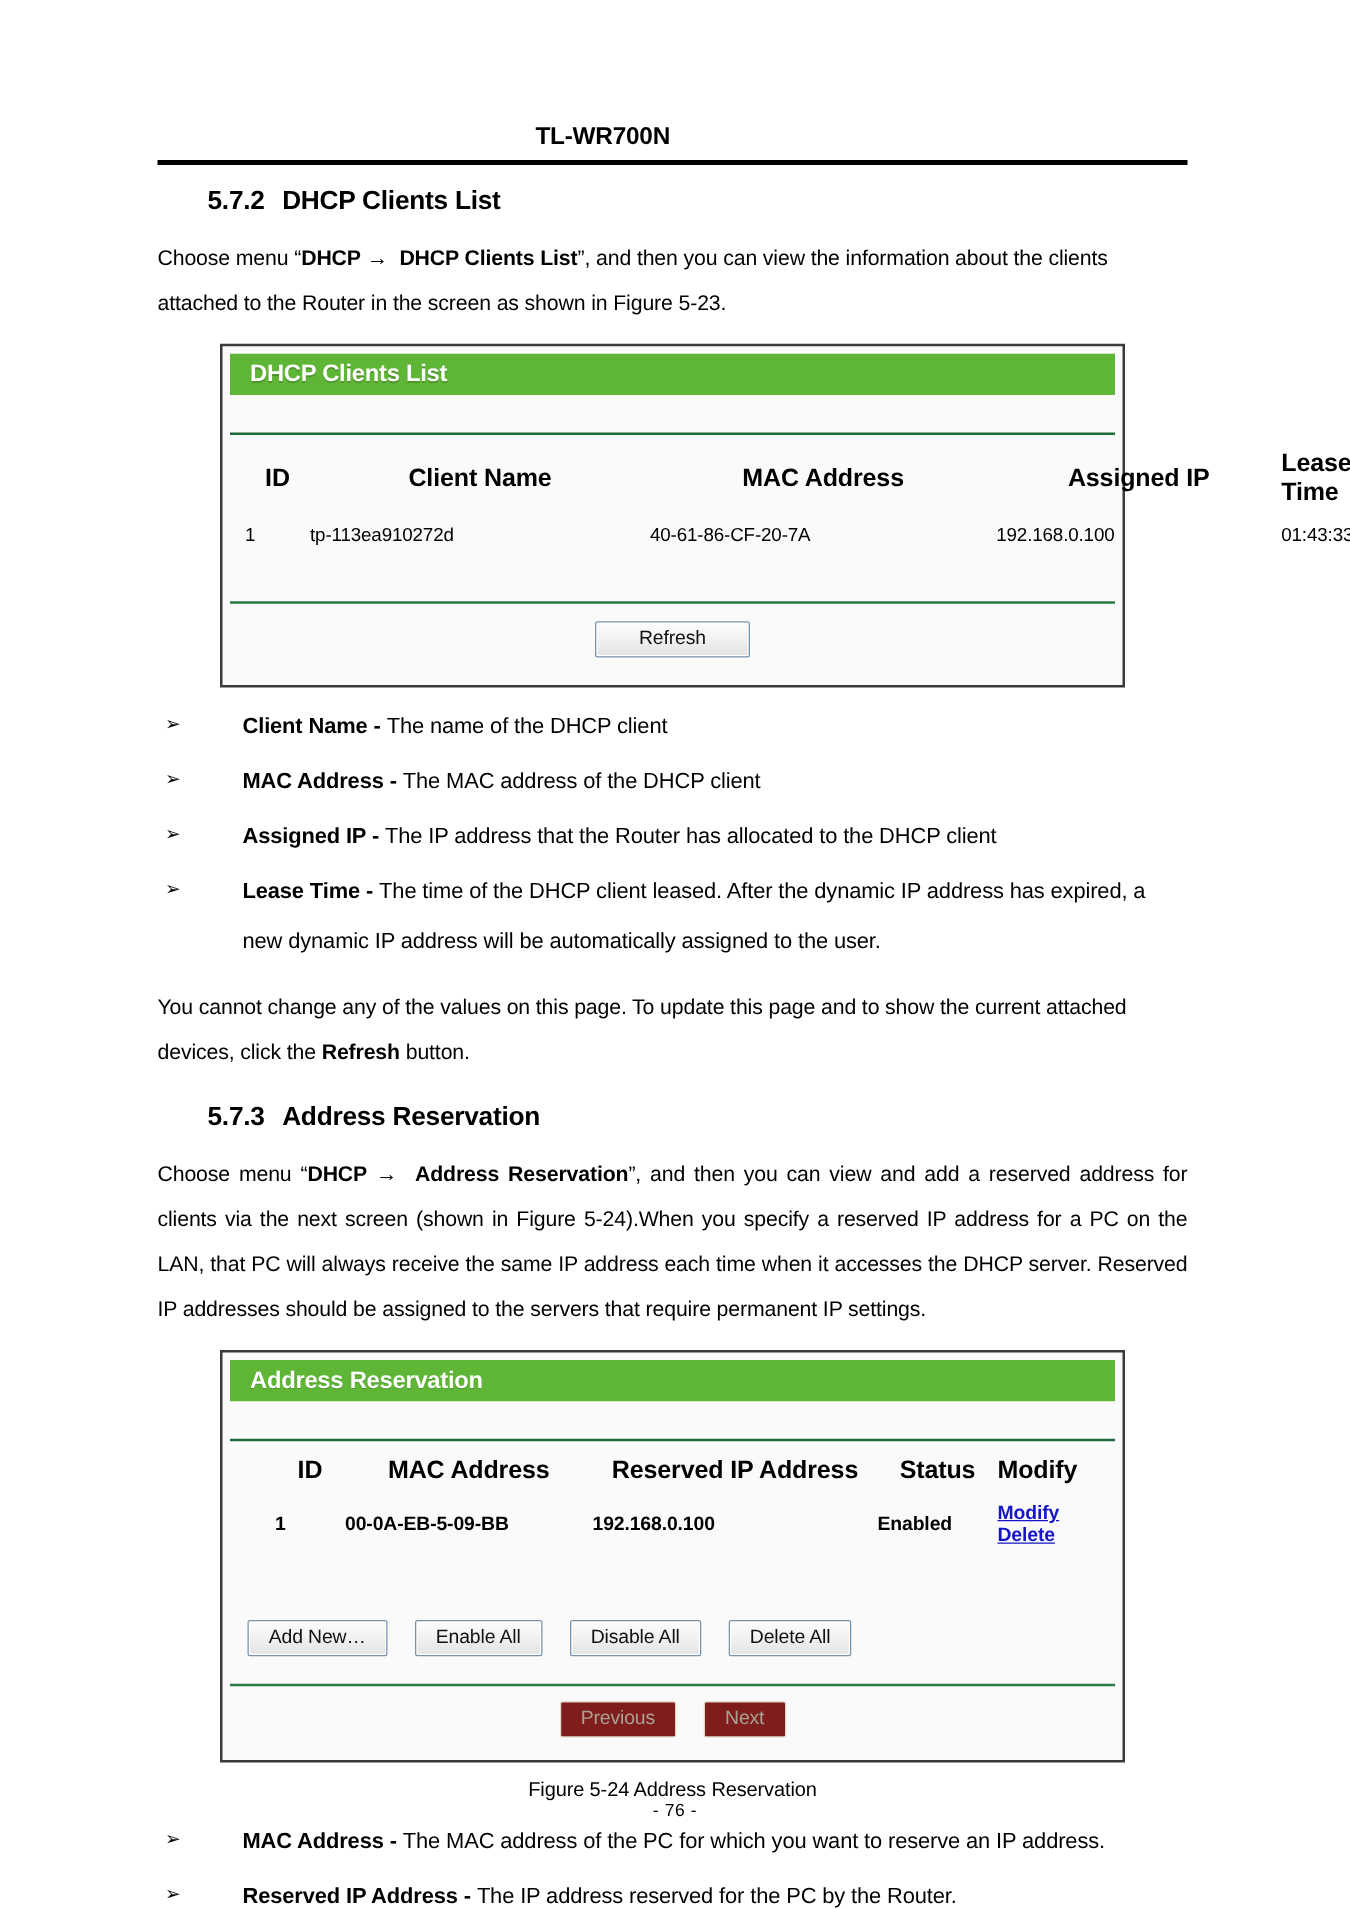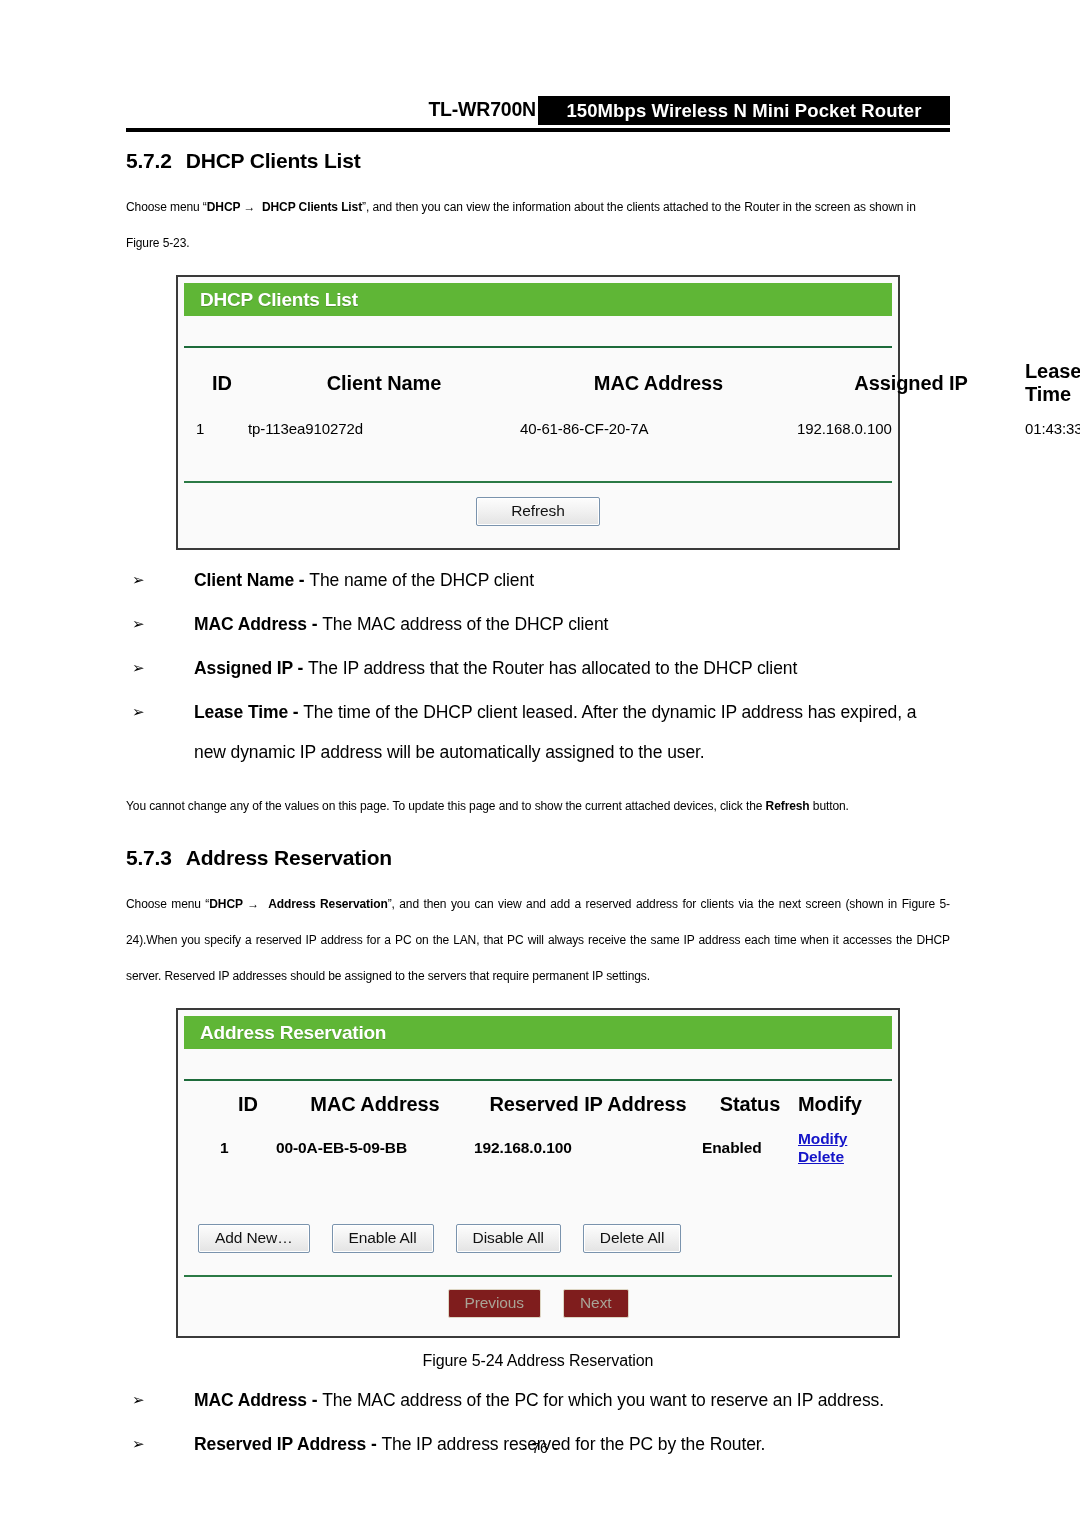--- a/index.html
+++ b/index.html
@@ -73,24 +73,24 @@
     top: 125px;
     width: 824px;
   }
 
   h2.section {
     font-size: 21px;
     font-weight: bold;
     margin: 8px 0 0 0;
     letter-spacing: -0.2px;
   }
-  h2.section .num { margin-right: 14px; }
+  h2.section .num { margin-right: 14px; margin-left: 40px; }
 
   p.body {
-    font-size: 12px;
+    font-size: 17px;
     line-height: 36px;
     margin: 16px 0 0 0;
     letter-spacing: -0.1px;
   }
   p.body.justify { text-align: justify; }
   p.body b { font-weight: bold; }
 
   .caption {
     font-size: 16px;
     text-align: center;
@@ -242,21 +242,20 @@
     letter-spacing: 0.5px;
   }
 </style>
 </head>
 <body>
 
 <div class="page">
 
   <div class="doc-header">
     <div class="hdr-model">TL-WR700N</div>
-    <div class="hdr-band">150Mbps Wireless N Mini Pocket Router</div>
   </div>
   <div class="hdr-rule"></div>
 
   <div class="content">
 
     <h2 class="section">
       <span class="num">5.7.2</span><span>DHCP Clients List</span>
     </h2>
 
     <p class="body"><span>Choose menu “</span><b>DHCP</b>&nbsp;<b>→</b>&nbsp; <b>DHCP Clients List</b><span>”, and then you can view the information about the clients attached to the Router in the screen as shown in Figure 5-23.</span></p>

